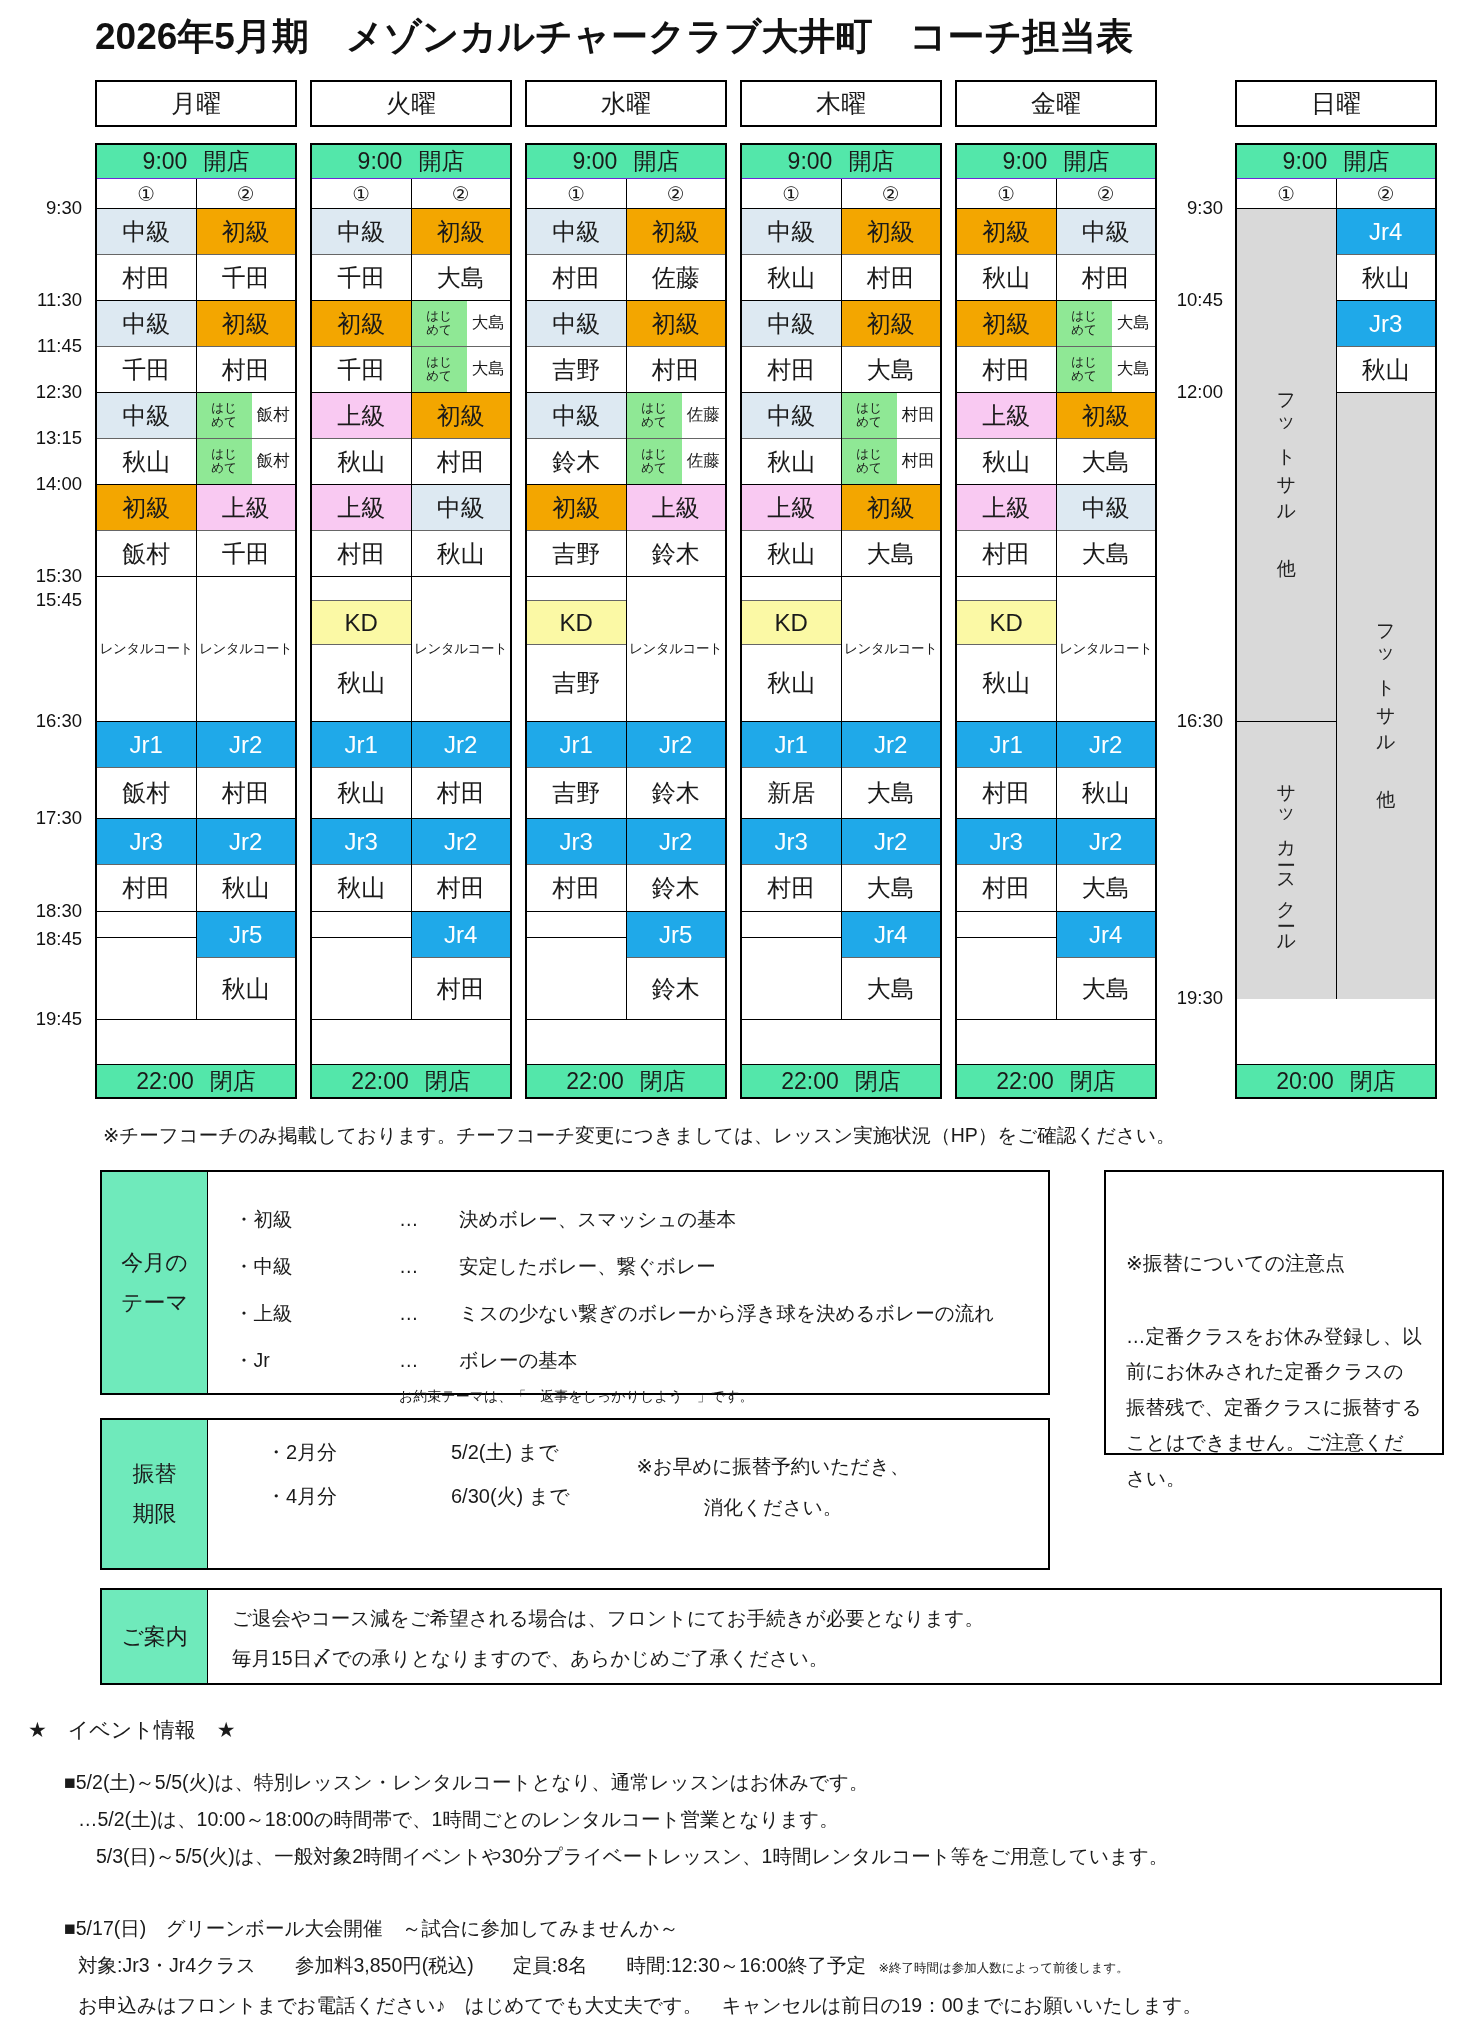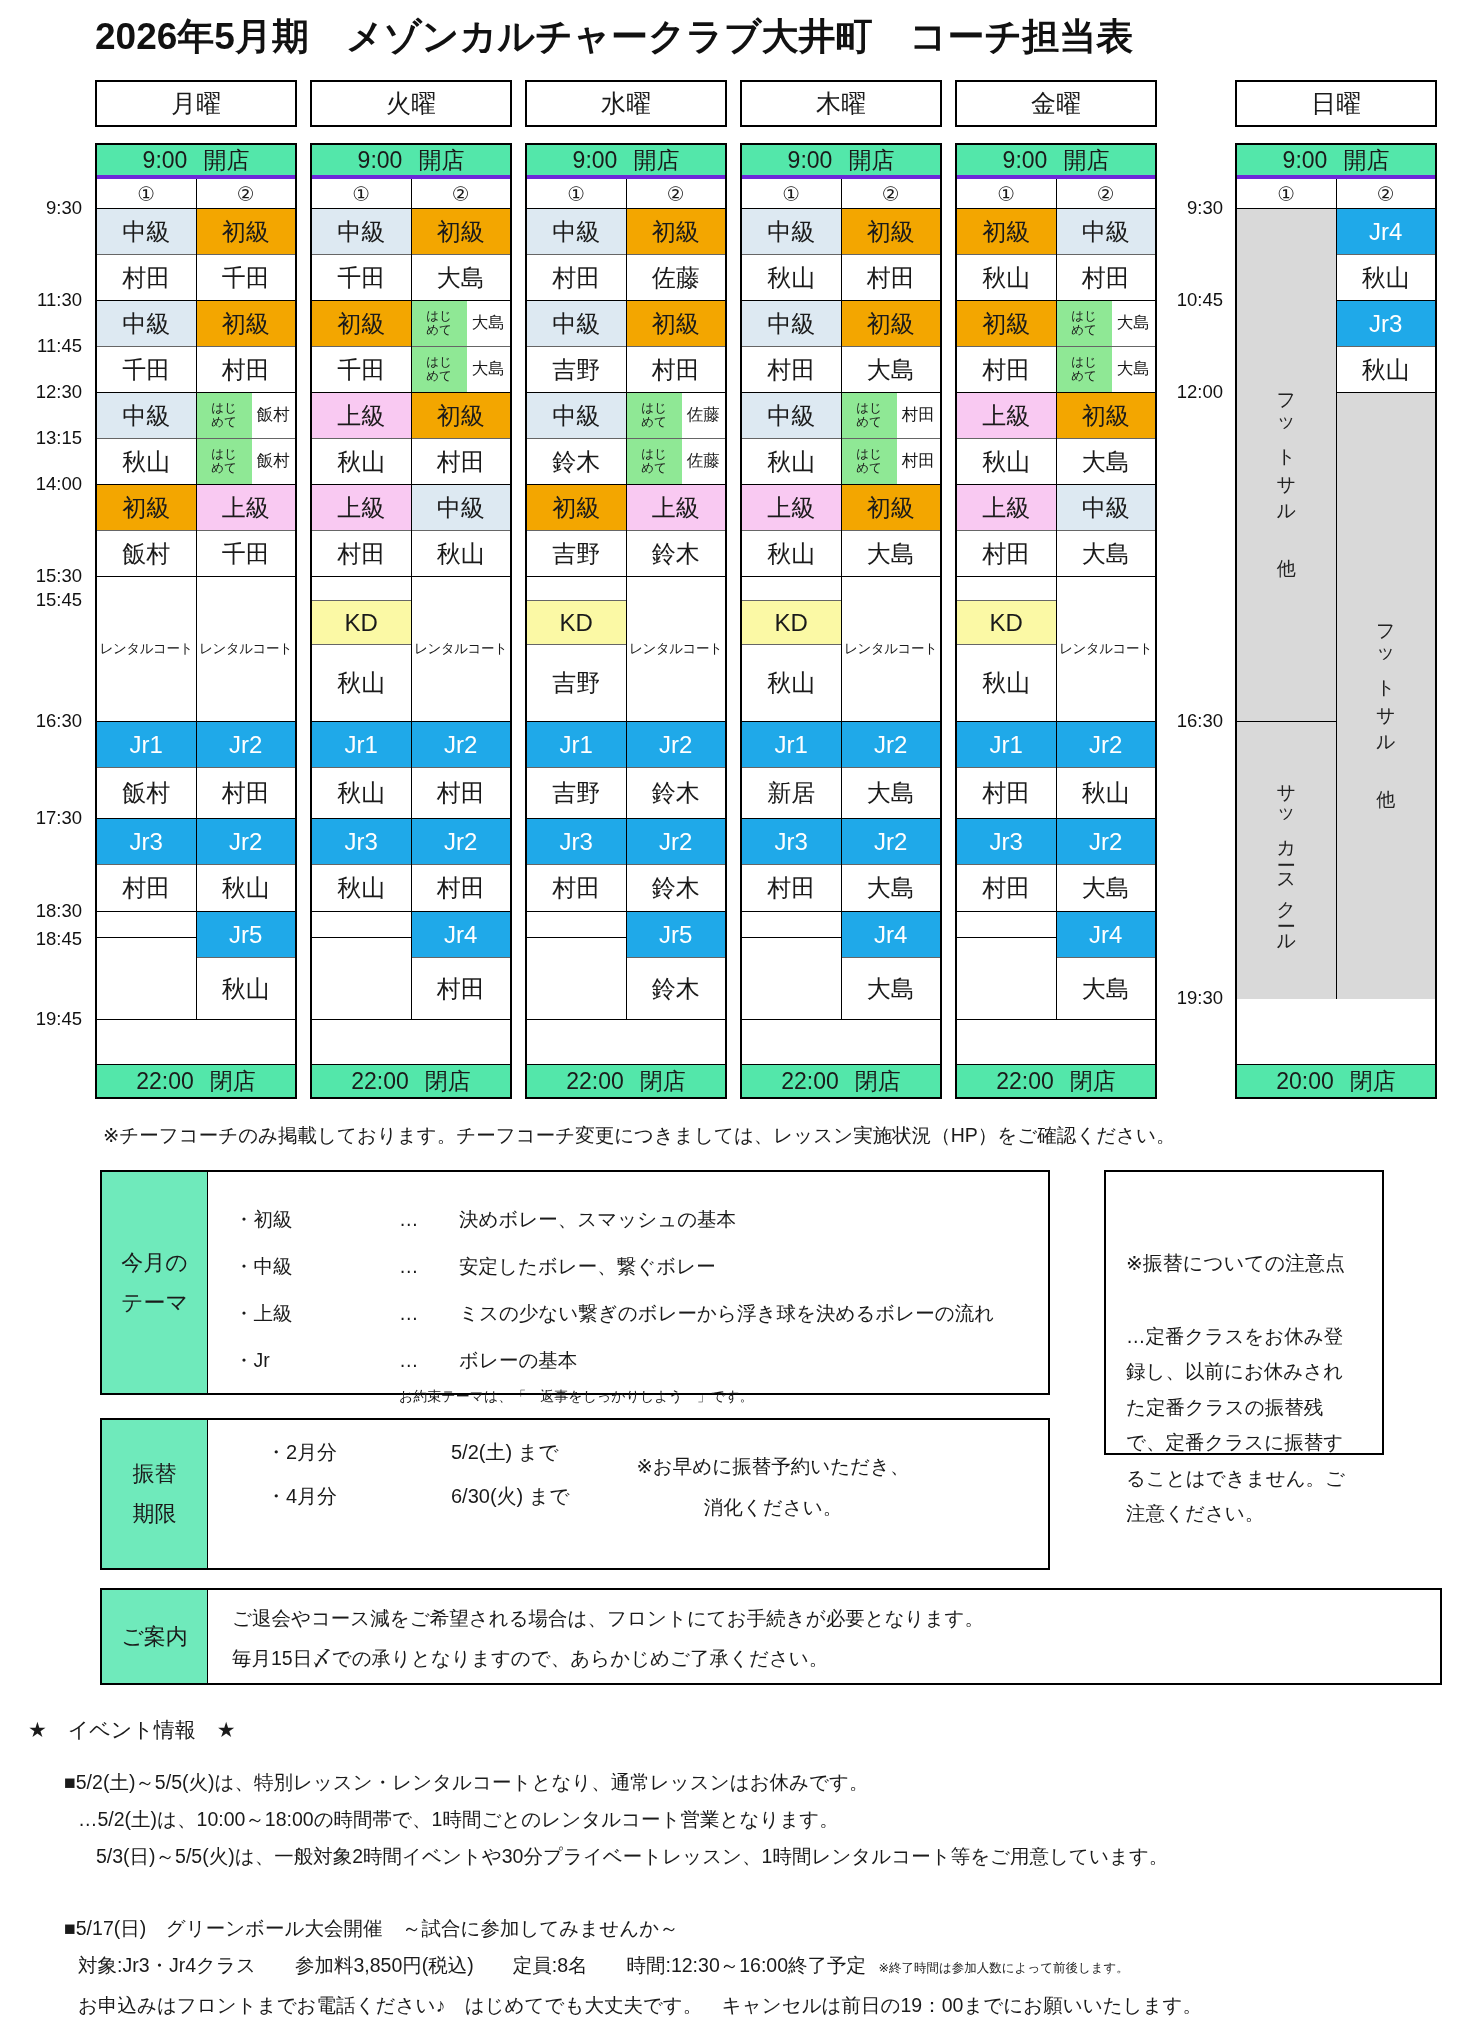--- a/index.html
+++ b/index.html
@@ -17,21 +17,21 @@
   .day{position:absolute;top:80px;width:202px;}
   .day-header{
     height:47px;border:2px solid #000;display:flex;align-items:center;justify-content:center;
     font-size:25px;background:#fff;
   }
   .sched{margin-top:16px;border:2px solid #000;background:#fff;}
   .openbar,.closebar{
     height:34px;display:flex;align-items:center;justify-content:center;gap:16px;
     font-size:23px;
   }
-  .openbar{border-bottom:4px solid #6d28d9;}
+  .openbar{border-bottom:1px solid #6d28d9;}
   .closebar{border-top:1px solid #000;height:33px;}
   .courts{height:30px;display:flex;border-bottom:1px solid #000;}
   .courts div{flex:1;display:flex;align-items:center;justify-content:center;font-size:20px;}
   .courts div:first-child{border-right:1px solid #000;}
   .block{display:flex;border-bottom:1px solid #000;}
   .cell{flex:1;display:flex;flex-direction:column;min-width:0;}
   .cell.c1{border-right:1px solid #000;}
   .lbl{
     height:46px;flex:none;display:flex;align-items:center;justify-content:center;
     font-size:24px;border-bottom:1px solid #666;
@@ -75,21 +75,21 @@
     border-right:1px solid #000;
   }
   .box-body{flex:1;position:relative;}
   .theme-box{top:1170px;left:100px;width:950px;height:225px;}
   .theme-rows{padding:12px 0 0 26px;margin-top:12px;}
   .theme-row{display:flex;height:47px;align-items:center;font-size:19.5px;}
   .theme-row .lv{width:165px;flex:none;}
   .theme-row .dots{width:60px;flex:none;}
   .theme-footer{margin:4px 0 0 191px;font-size:14px;}
   .notice-box{
-    position:absolute;top:1170px;left:1104px;width:280px;height:285px;
+    position:absolute;top:1170px;left:1104px;width:340px;height:285px;
     border:2px solid #000;padding:78px 20px 8px 20px;background:#fff;
   }
   .notice-title{font-size:20px;}
   .notice-body{margin-top:42px;font-size:19.5px;line-height:1.82;}
   .deadline-box{top:1418px;left:100px;width:950px;height:152px;}
   .deadline-rows{padding:10px 0 0 26px;margin-left:32px;}
   .deadline-row{display:flex;height:44px;align-items:center;font-size:20px;}
   .deadline-row .mo{width:185px;flex:none;}
   .deadline-note{
     position:absolute;left:390px;top:26px;width:350px;text-align:center;

